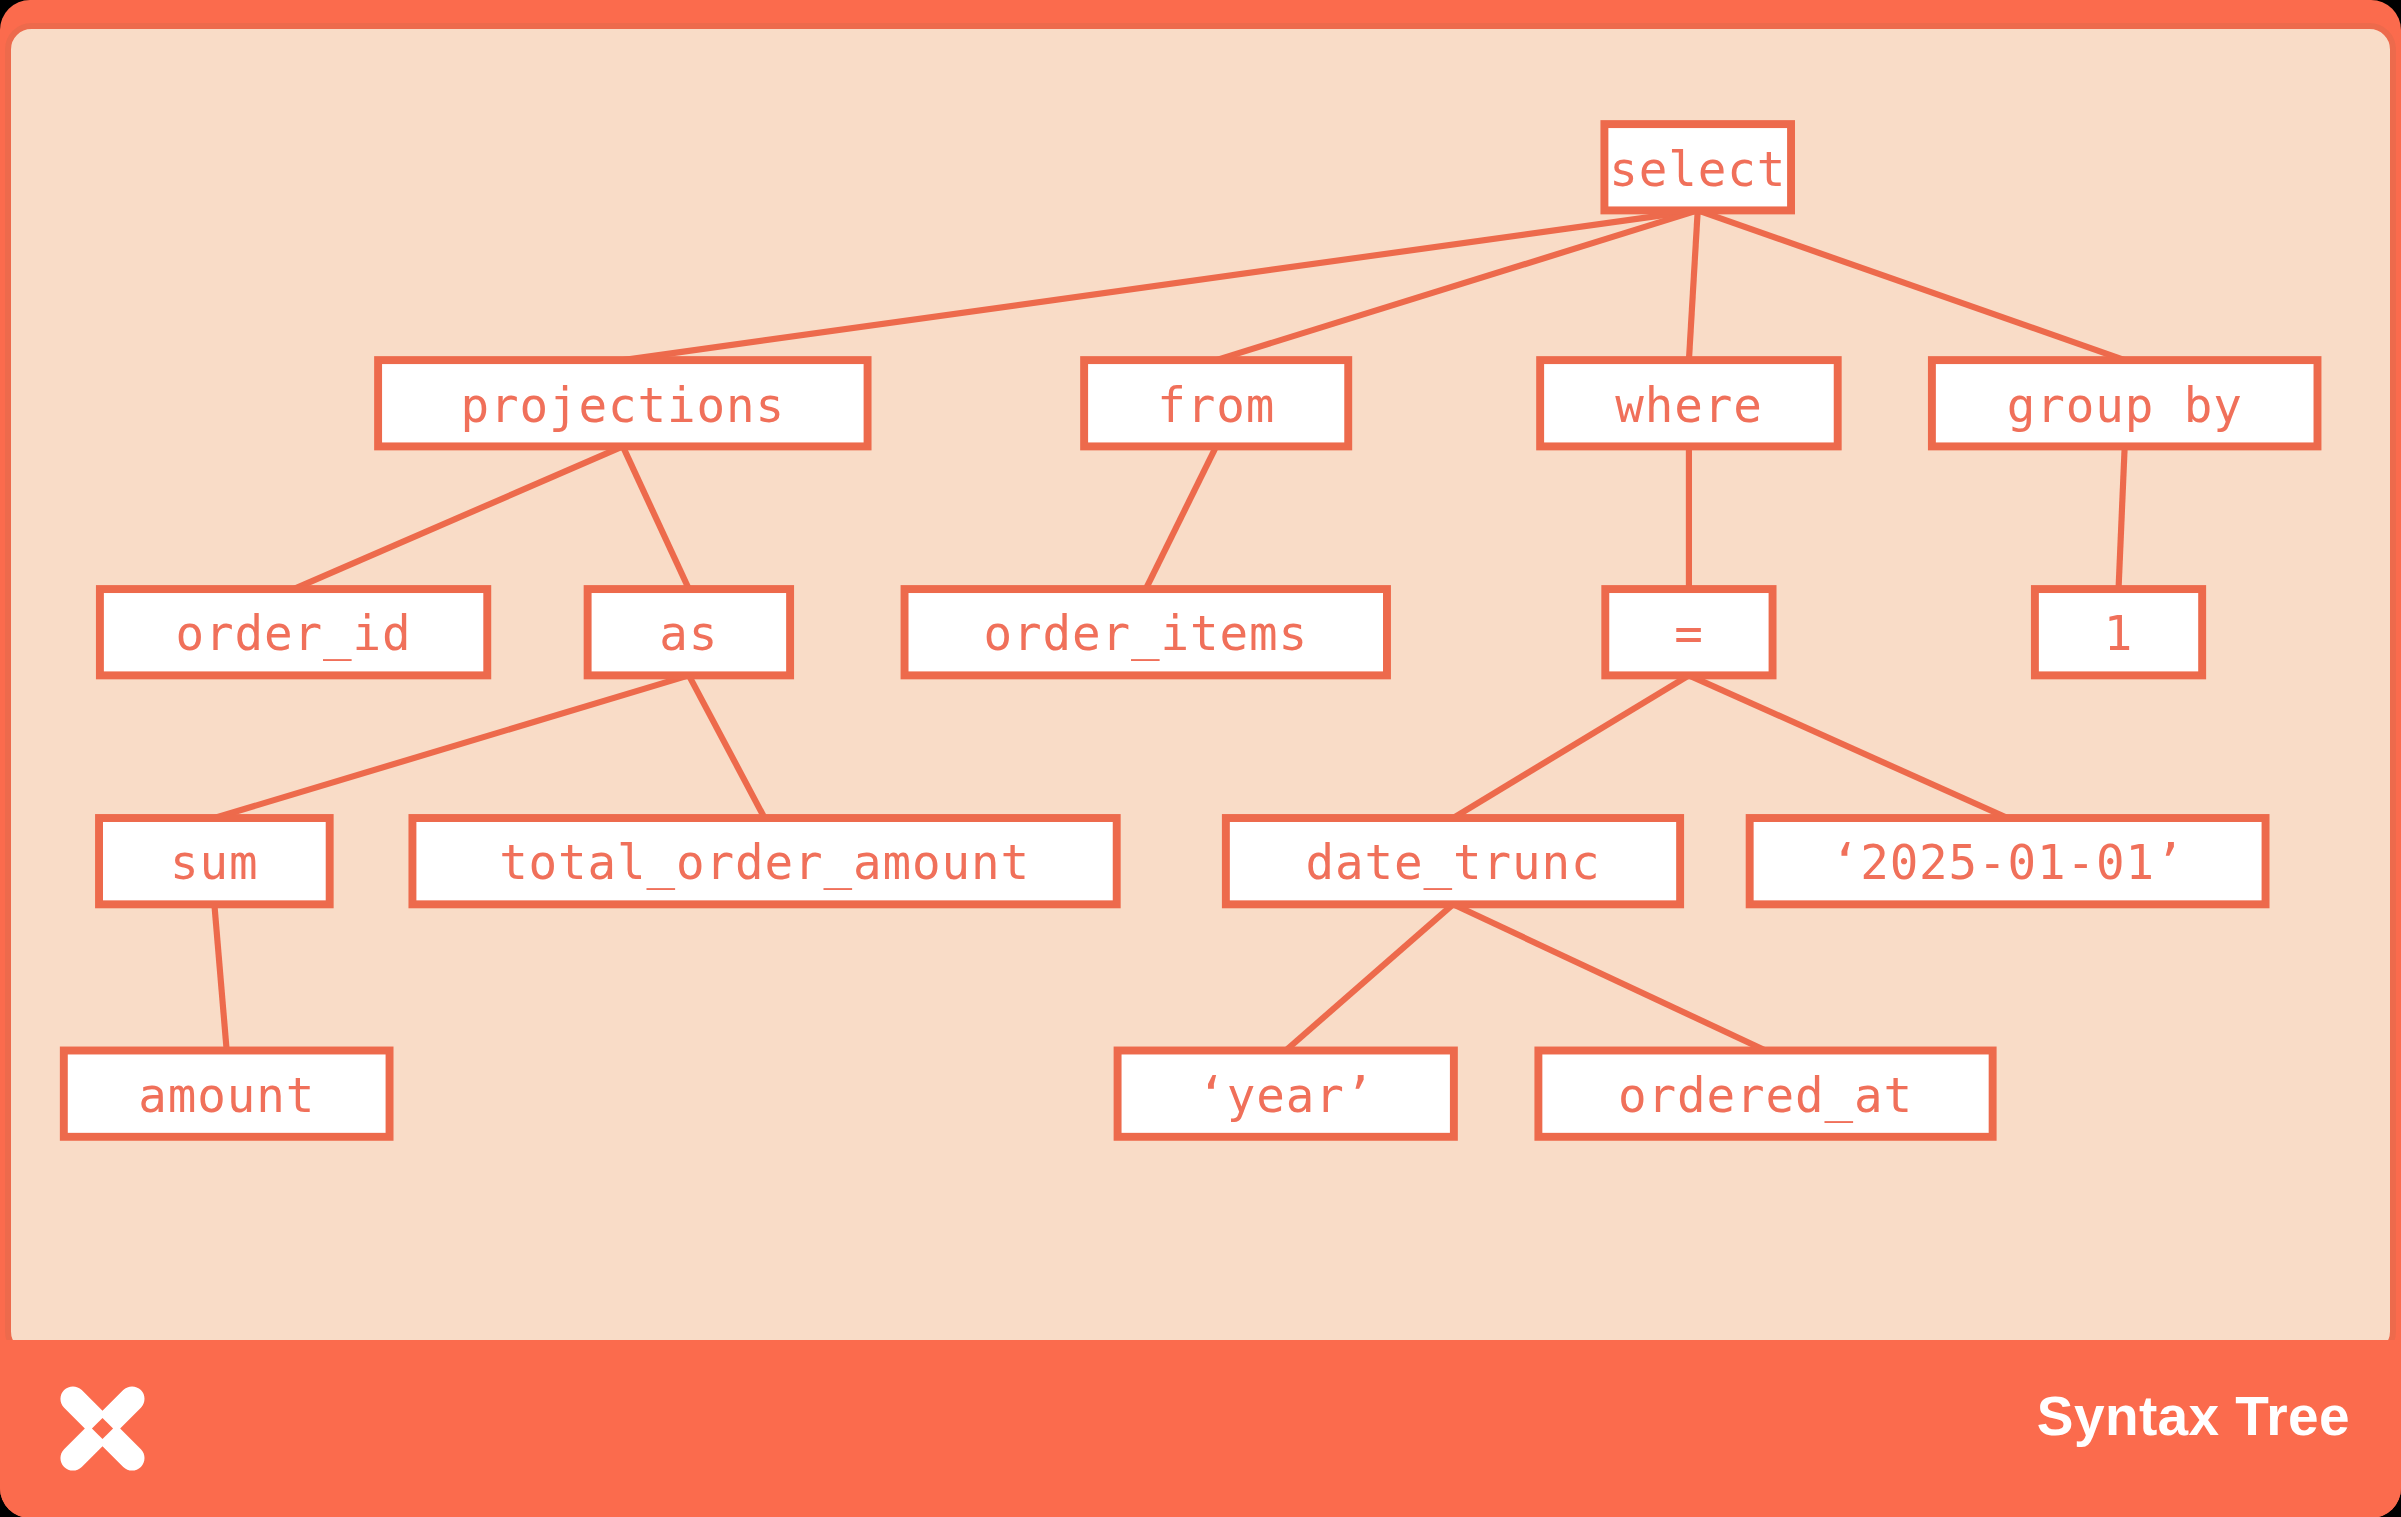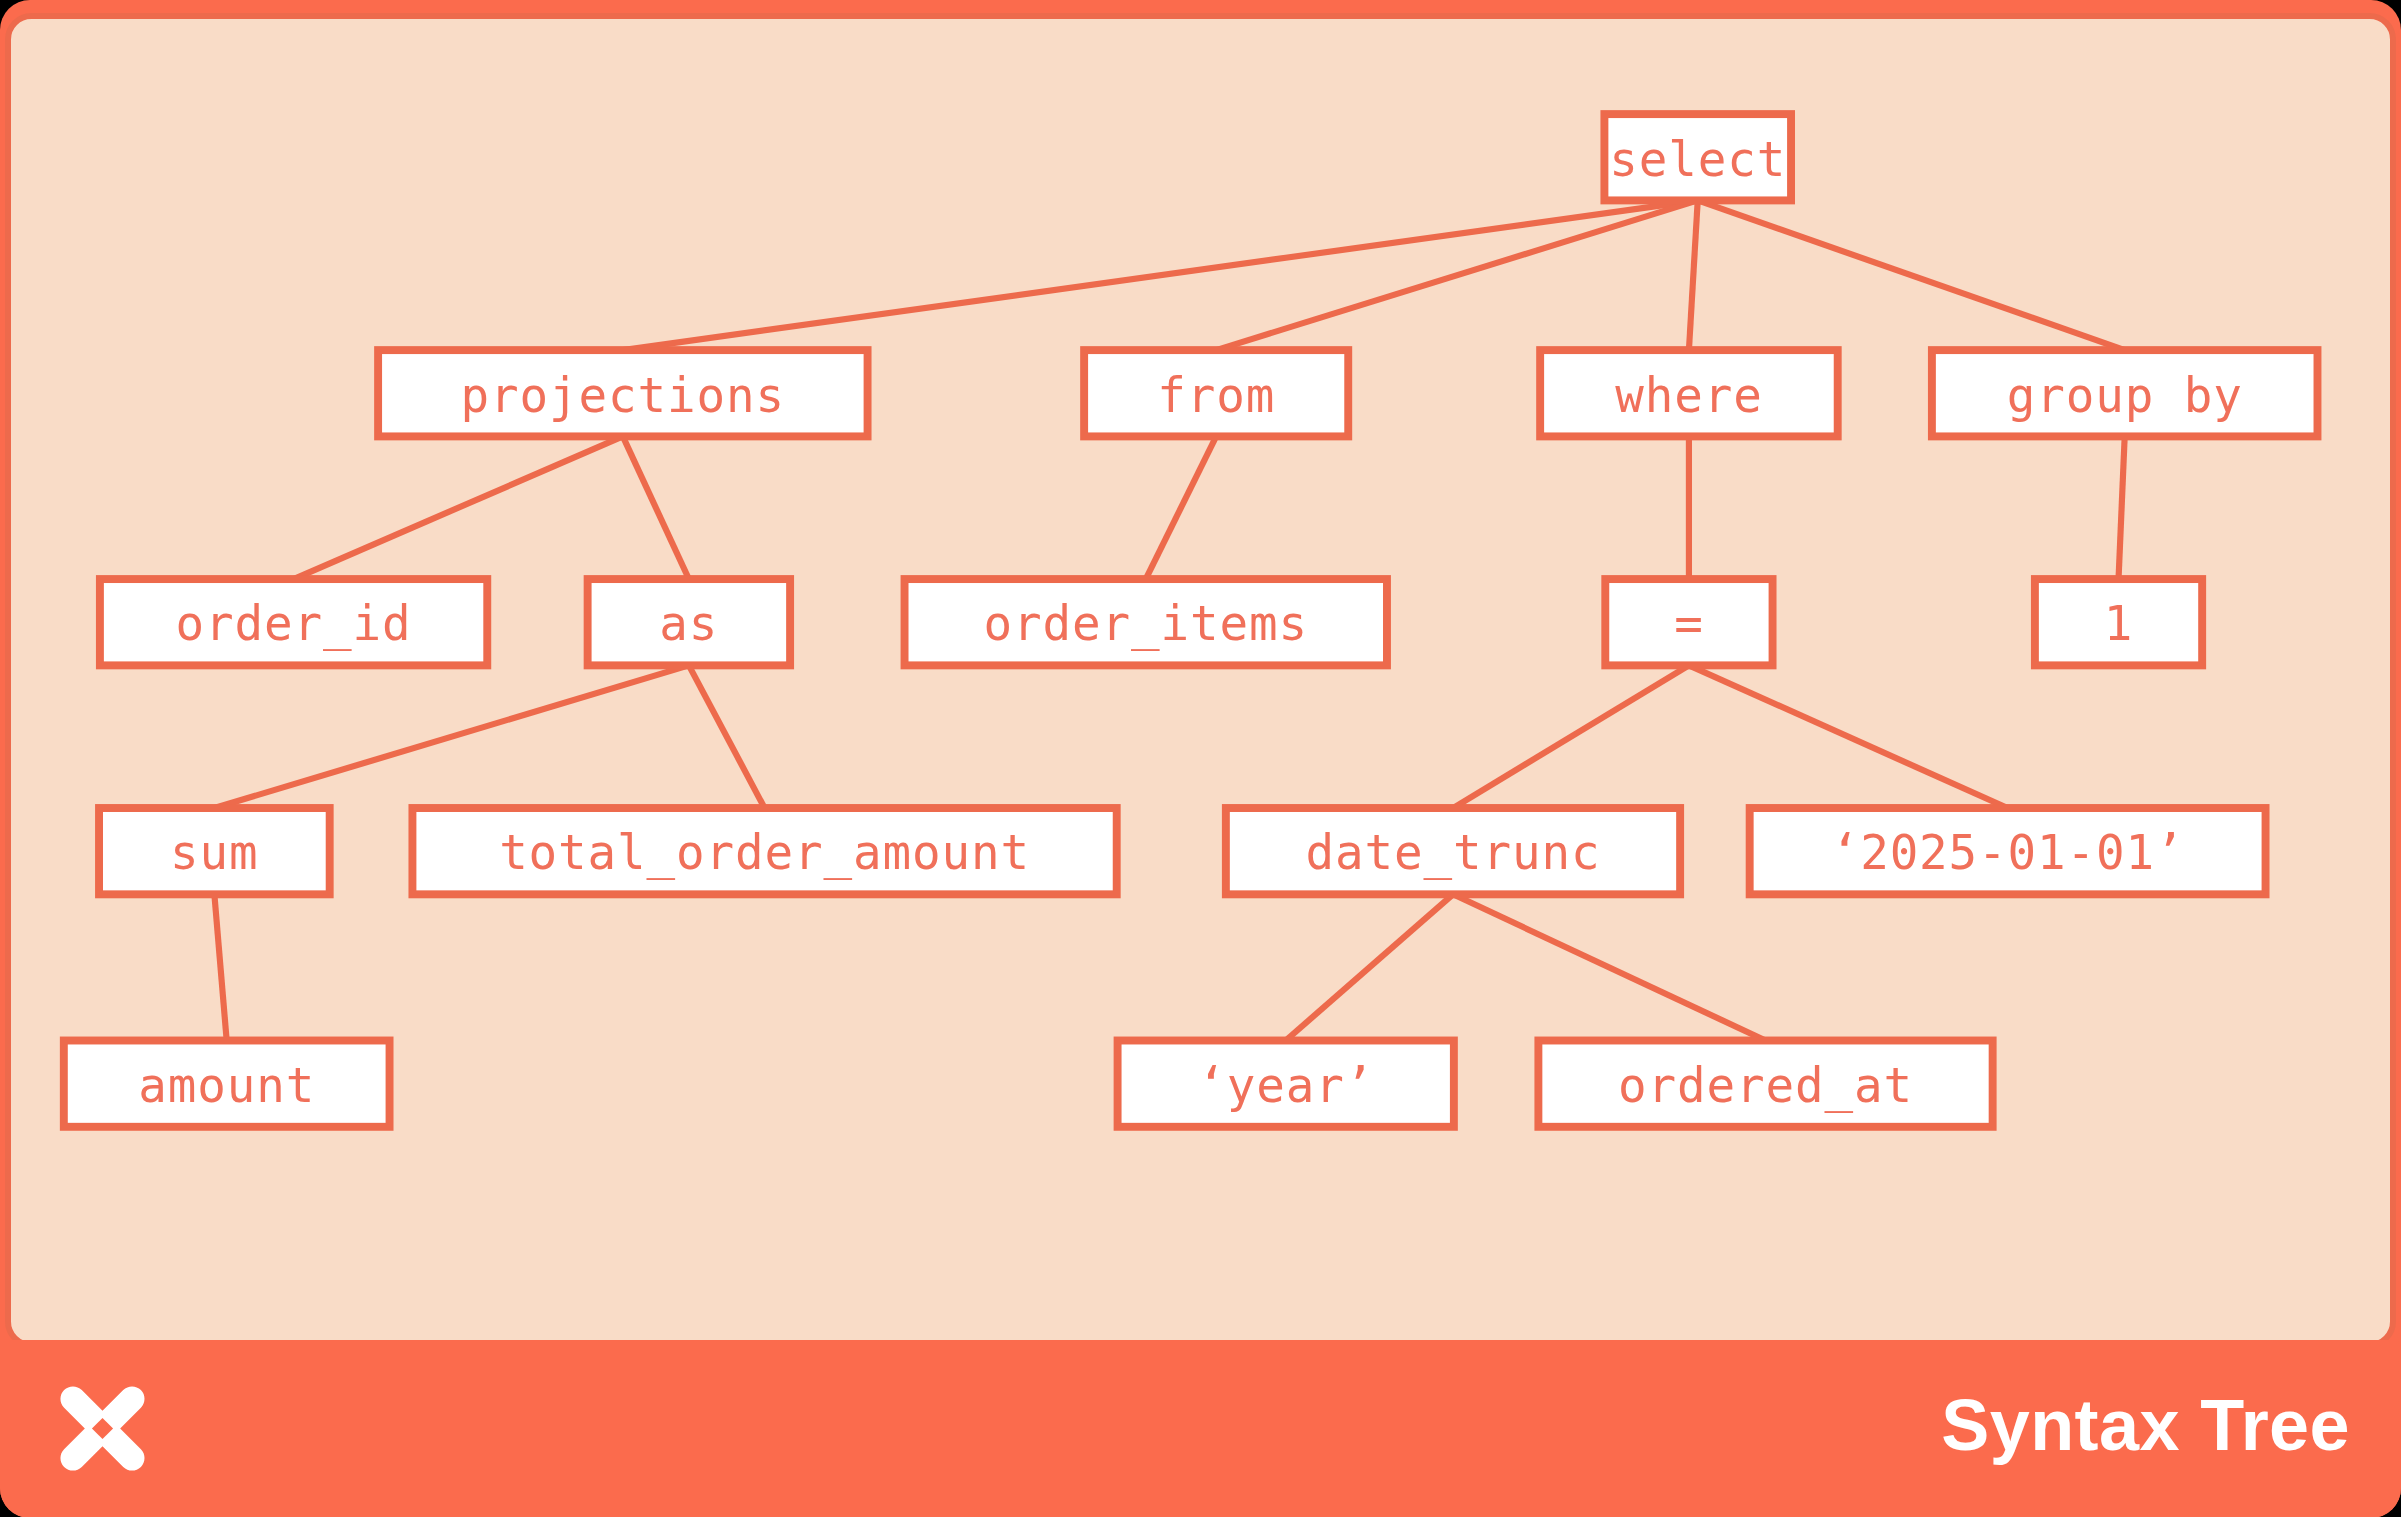--- a/index.html
+++ b/index.html
@@ -21,21 +21,21 @@
     top: 0;
     width: 2401px;
     height: 1518px;
     background: #FB6B4D;
     border-radius: 30px;
     overflow: hidden;
   }
   #canvas-area {
     position: absolute;
     left: 5.3px;
-    top: 13px;
+    top: 23px;
     width: 2391px;
     height: 1335px;
     background: #F9DCC7;
     border: 6.2px solid #ED6A4C;
     border-radius: 26.4px;
     box-sizing: border-box;
     overflow: hidden;
     text-align: center;
   }
   #tree-svg {
@@ -78,21 +78,21 @@
     top: 32px;
     width: 113px;
     height: 113px;
   }
   #footer-title {
     position: absolute;
     right: 51px;
     top: 44px;
     color: #FFFFFF;
     font-family: "Liberation Sans", sans-serif;
-    font-size: 72px;
+    font-size: 55px;
     font-weight: bold;
     letter-spacing: 0.4px;
     white-space: nowrap;
   }
 </style>
 </head>
 <body>
 
 <div id="stage">
   <div id="card">

